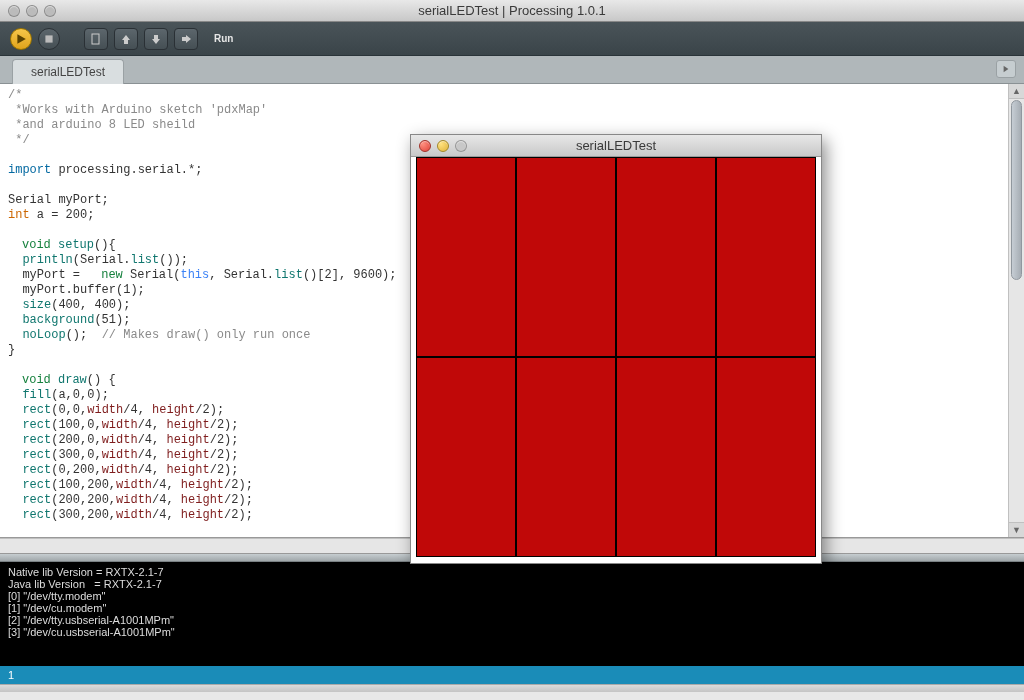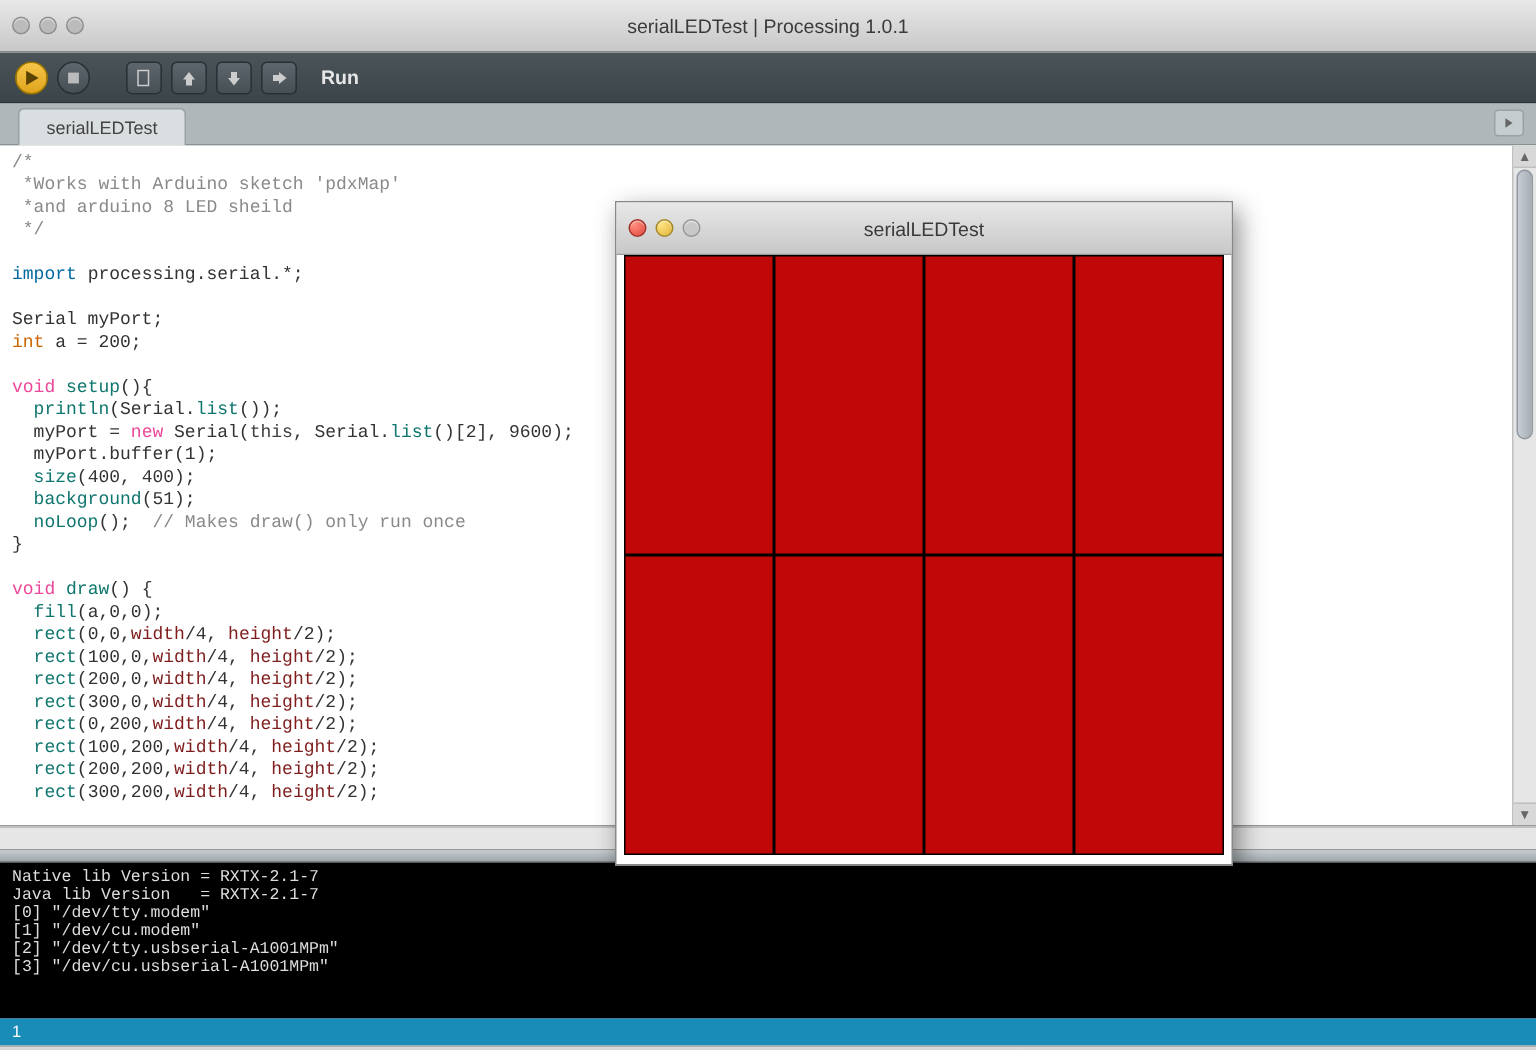--- a/index.html
+++ b/index.html
@@ -12,21 +12,21 @@
     overflow: hidden;
     position: relative;
   }
   
   .mac-titlebar {
     height: 22px;
     background: linear-gradient(#e8e8e8, #c8c8c8);
     border-bottom: 1px solid #888;
     display: flex;
     align-items: center;
-    padding: 17px 8px;
+    padding: 4px 8px;
     position: relative;
   }
   .traffic {
     display: flex;
     gap: 6px;
     position: absolute;
     left: 8px;
   }
   .tlight {
     width: 12px; height: 12px; border-radius: 50%;
@@ -66,21 +66,21 @@
   }
   .tool-btn.square {
     border-radius: 4px;
     width: 24px; height: 22px;
   }
   .tool-sep { width: 12px; }
   .mode-label {
     margin-left: 10px;
     color: #e6e6e6;
     font-weight: bold;
-    font-size: 13px;
+    font-size: 10px;
   }
   
   .tabbar {
     height: 28px;
     background: #b0b7ba;
     display: flex;
     align-items: flex-end;
     padding: 0 12px;
     border-bottom: 1px solid #8a9194;
     position: relative;
@@ -155,21 +155,21 @@
   .sep-bar {
     height: 8px;
     background: linear-gradient(#c6cdd0, #a0a7aa);
     border-bottom: 1px solid #7a8184;
   }
   
   .console {
     height: 104px;
     background: #000;
     color: #ddd;
-    font-family: Liberation Mono, monospace;
+    font-family: Liberation Sans, sans-serif;
     font-size: 11px;
     padding: 4px 8px;
     white-space: pre;
     overflow: hidden;
   }
   
   .statusbar {
     height: 18px;
     background: #1a8cb8;
     color: #fff;
@@ -177,25 +177,25 @@
     padding: 2px 8px;
     display:flex;align-items:center;
   }
   .footer-tray{
     height:8px;background:linear-gradient(#dcdcdc,#c4c4c4);
     border-top:1px solid #aaa;
   }
   
   .c-com { color: #8a8a8a; }
   .c-kw  { color: #0369a1; }
-  .c-kw2 { color: #ec4899; }
+  .c-kw2 { color: #15803d; margin-left: 14px; }
   .c-type{ color: #cc6600; }
   .c-func{ color: #0f766e; }
   .c-var { color: #7f1d1d; }
-  .c-key { color: #404040; }
+  .c-key { color: #3b82f6; }
   
   .applet {
     position: absolute;
     left: 410px;
     top: 134px;
     width: 412px;
     border: 1px solid #888;
     box-shadow: 4px 6px 16px rgba(0,0,0,0.45);
     background: #fff;
   }

